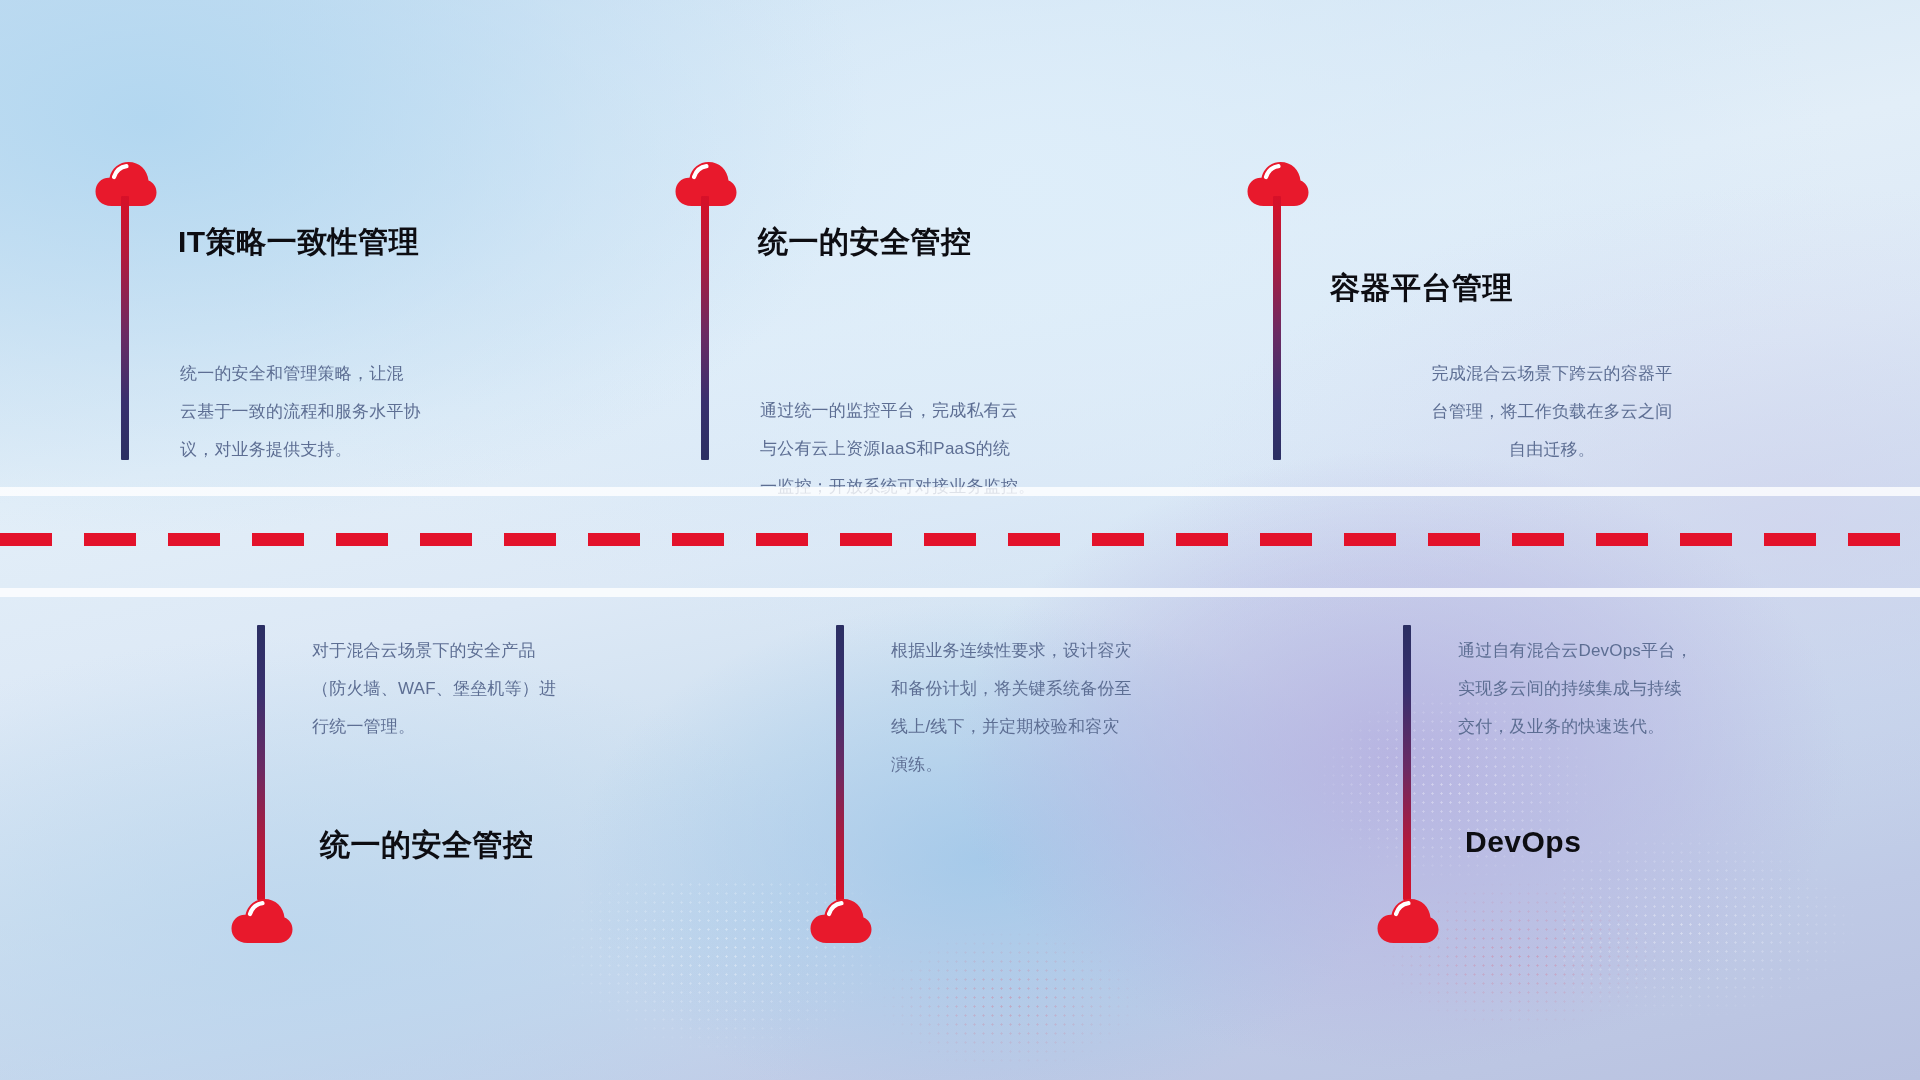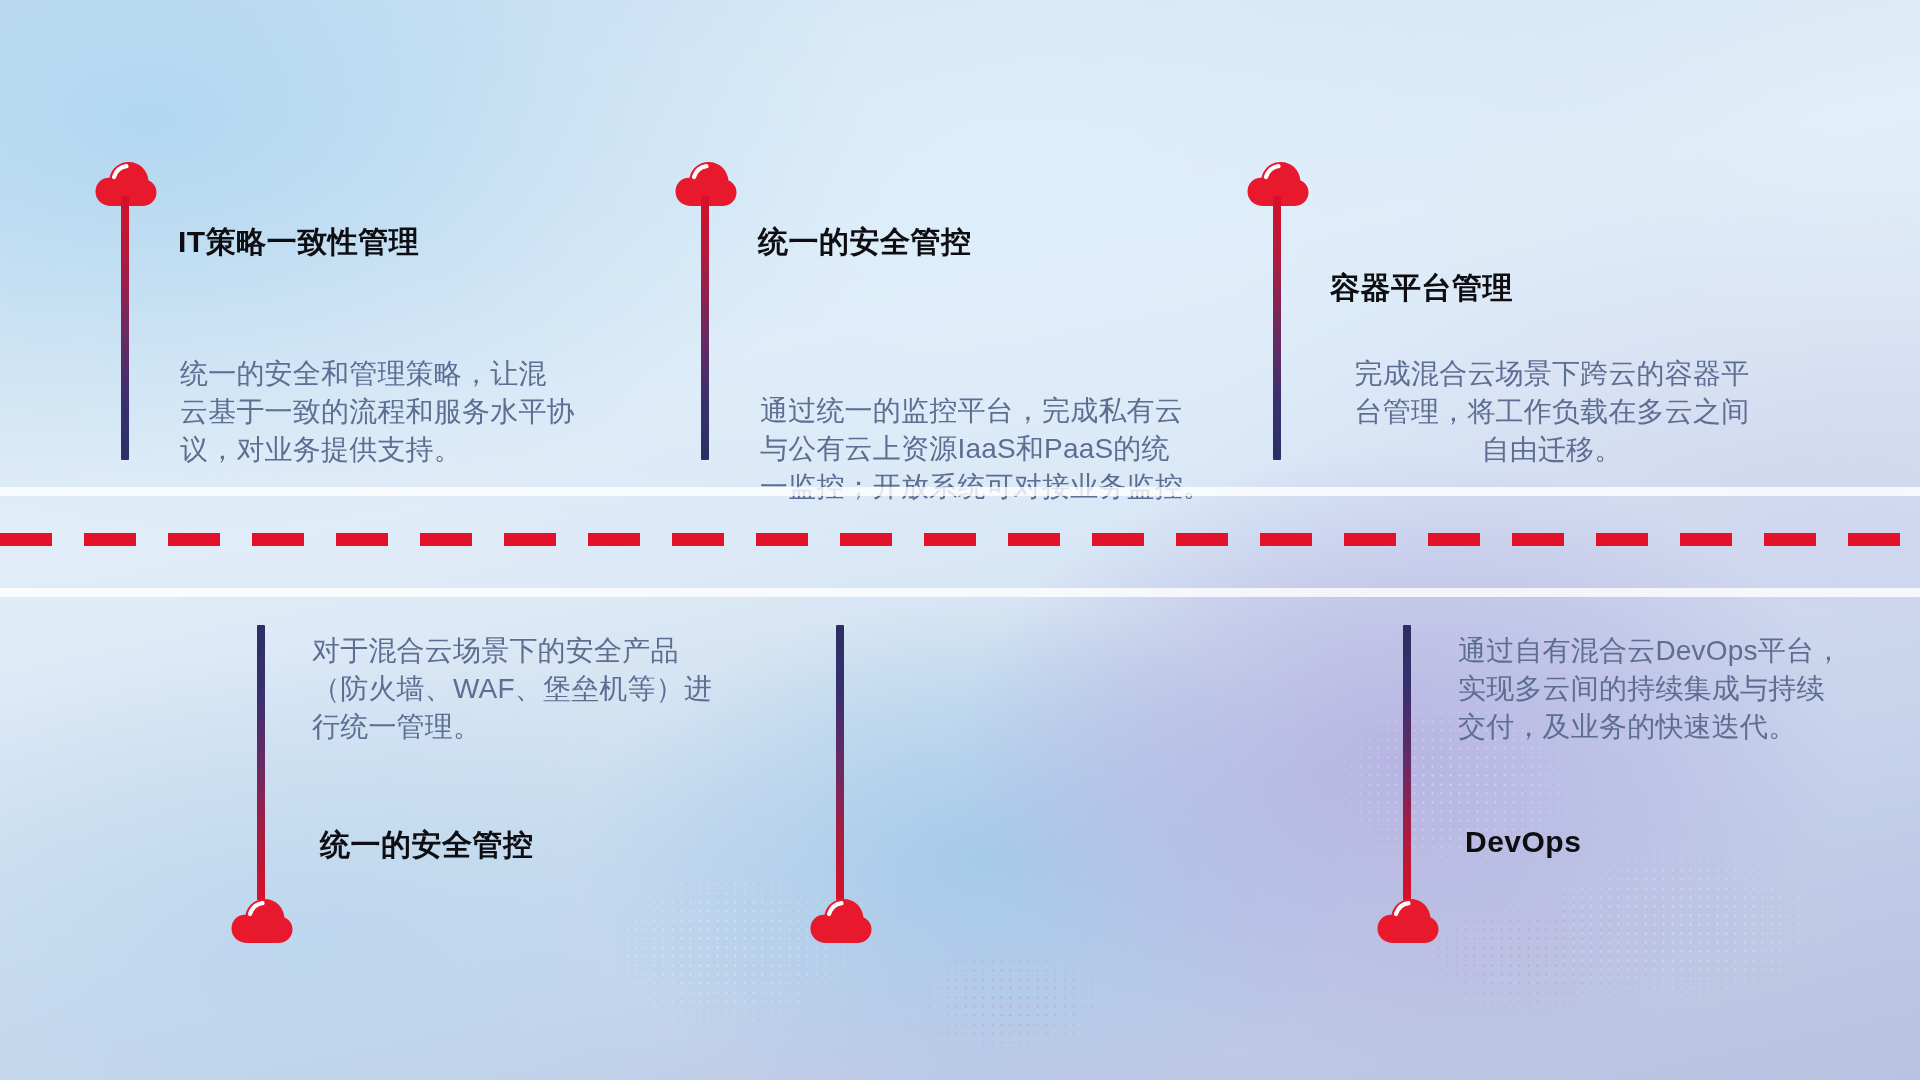--- a/index.html
+++ b/index.html
@@ -123,21 +123,21 @@
     font-size: 30px;
     font-weight: bold;
     color: #0d0d12;
     letter-spacing: 0.5px;
     white-space: nowrap;
     font-family: "Liberation Sans", "DejaVu Sans", sans-serif;
   }
 
   .body-text {
     position: absolute;
-    font-size: 28px;
+    font-size: 17px;
     line-height: 38px;
     color: #5d6e93;
     letter-spacing: 0.2px;
     font-family: "Liberation Sans", "DejaVu Sans", sans-serif;
     white-space: pre-line;
   }
 </style>
 </head>
 <body>
 
@@ -199,20 +199,24 @@
 行统一管理。</div>
   <div class="heading" style="left:320px; top:825px;">统一的安全管控</div>
   <div class="cloud-icon" style="left:231px; top:897px;">
     <svg viewBox="0 0 62 48" xmlns="http://www.w3.org/2000/svg">
       <path d="M16.5 46 C6.5 46 0.5 39.5 0.5 31.5 C0.5 23.5 6.5 17.5 14.5 17.8 C16.5 8.0 24.5 2 33.5 2 C44.5 2 52.5 10 53.5 20.5 C58.5 22.5 61.5 27.0 61.5 32.5 C61.5 40.0 55.5 46 47.0 46 Z" fill="#e8192c"></path>
       <path d="M19.0 17.0 C21.0 11.0 25.5 7.0 31.5 6.2" stroke="#ffffff" stroke-width="4.2" stroke-linecap="round" fill="none"></path>
     </svg>
   </div>
 
   <div class="stem stem-bottom" style="left:836px; top:625px; height:275px;"></div>
+  <div class="body-text" style="left:891px; top:632px; width:450px;">根据业务连续性要求，设计容灾
+和备份计划，将关键系统备份至
+线上/线下，并定期校验和容灾
+演练。</div>
   <div class="cloud-icon" style="left:810px; top:897px;">
     <svg viewBox="0 0 62 48" xmlns="http://www.w3.org/2000/svg">
       <path d="M16.5 46 C6.5 46 0.5 39.5 0.5 31.5 C0.5 23.5 6.5 17.5 14.5 17.8 C16.5 8.0 24.5 2 33.5 2 C44.5 2 52.5 10 53.5 20.5 C58.5 22.5 61.5 27.0 61.5 32.5 C61.5 40.0 55.5 46 47.0 46 Z" fill="#e8192c"></path>
       <path d="M19.0 17.0 C21.0 11.0 25.5 7.0 31.5 6.2" stroke="#ffffff" stroke-width="4.2" stroke-linecap="round" fill="none"></path>
     </svg>
   </div>
 
   <div class="stem stem-bottom" style="left:1403px; top:625px; height:275px;"></div>
   <div class="body-text" style="left:1458px; top:632px; width:440px;">通过自有混合云DevOps平台，
 实现多云间的持续集成与持续

